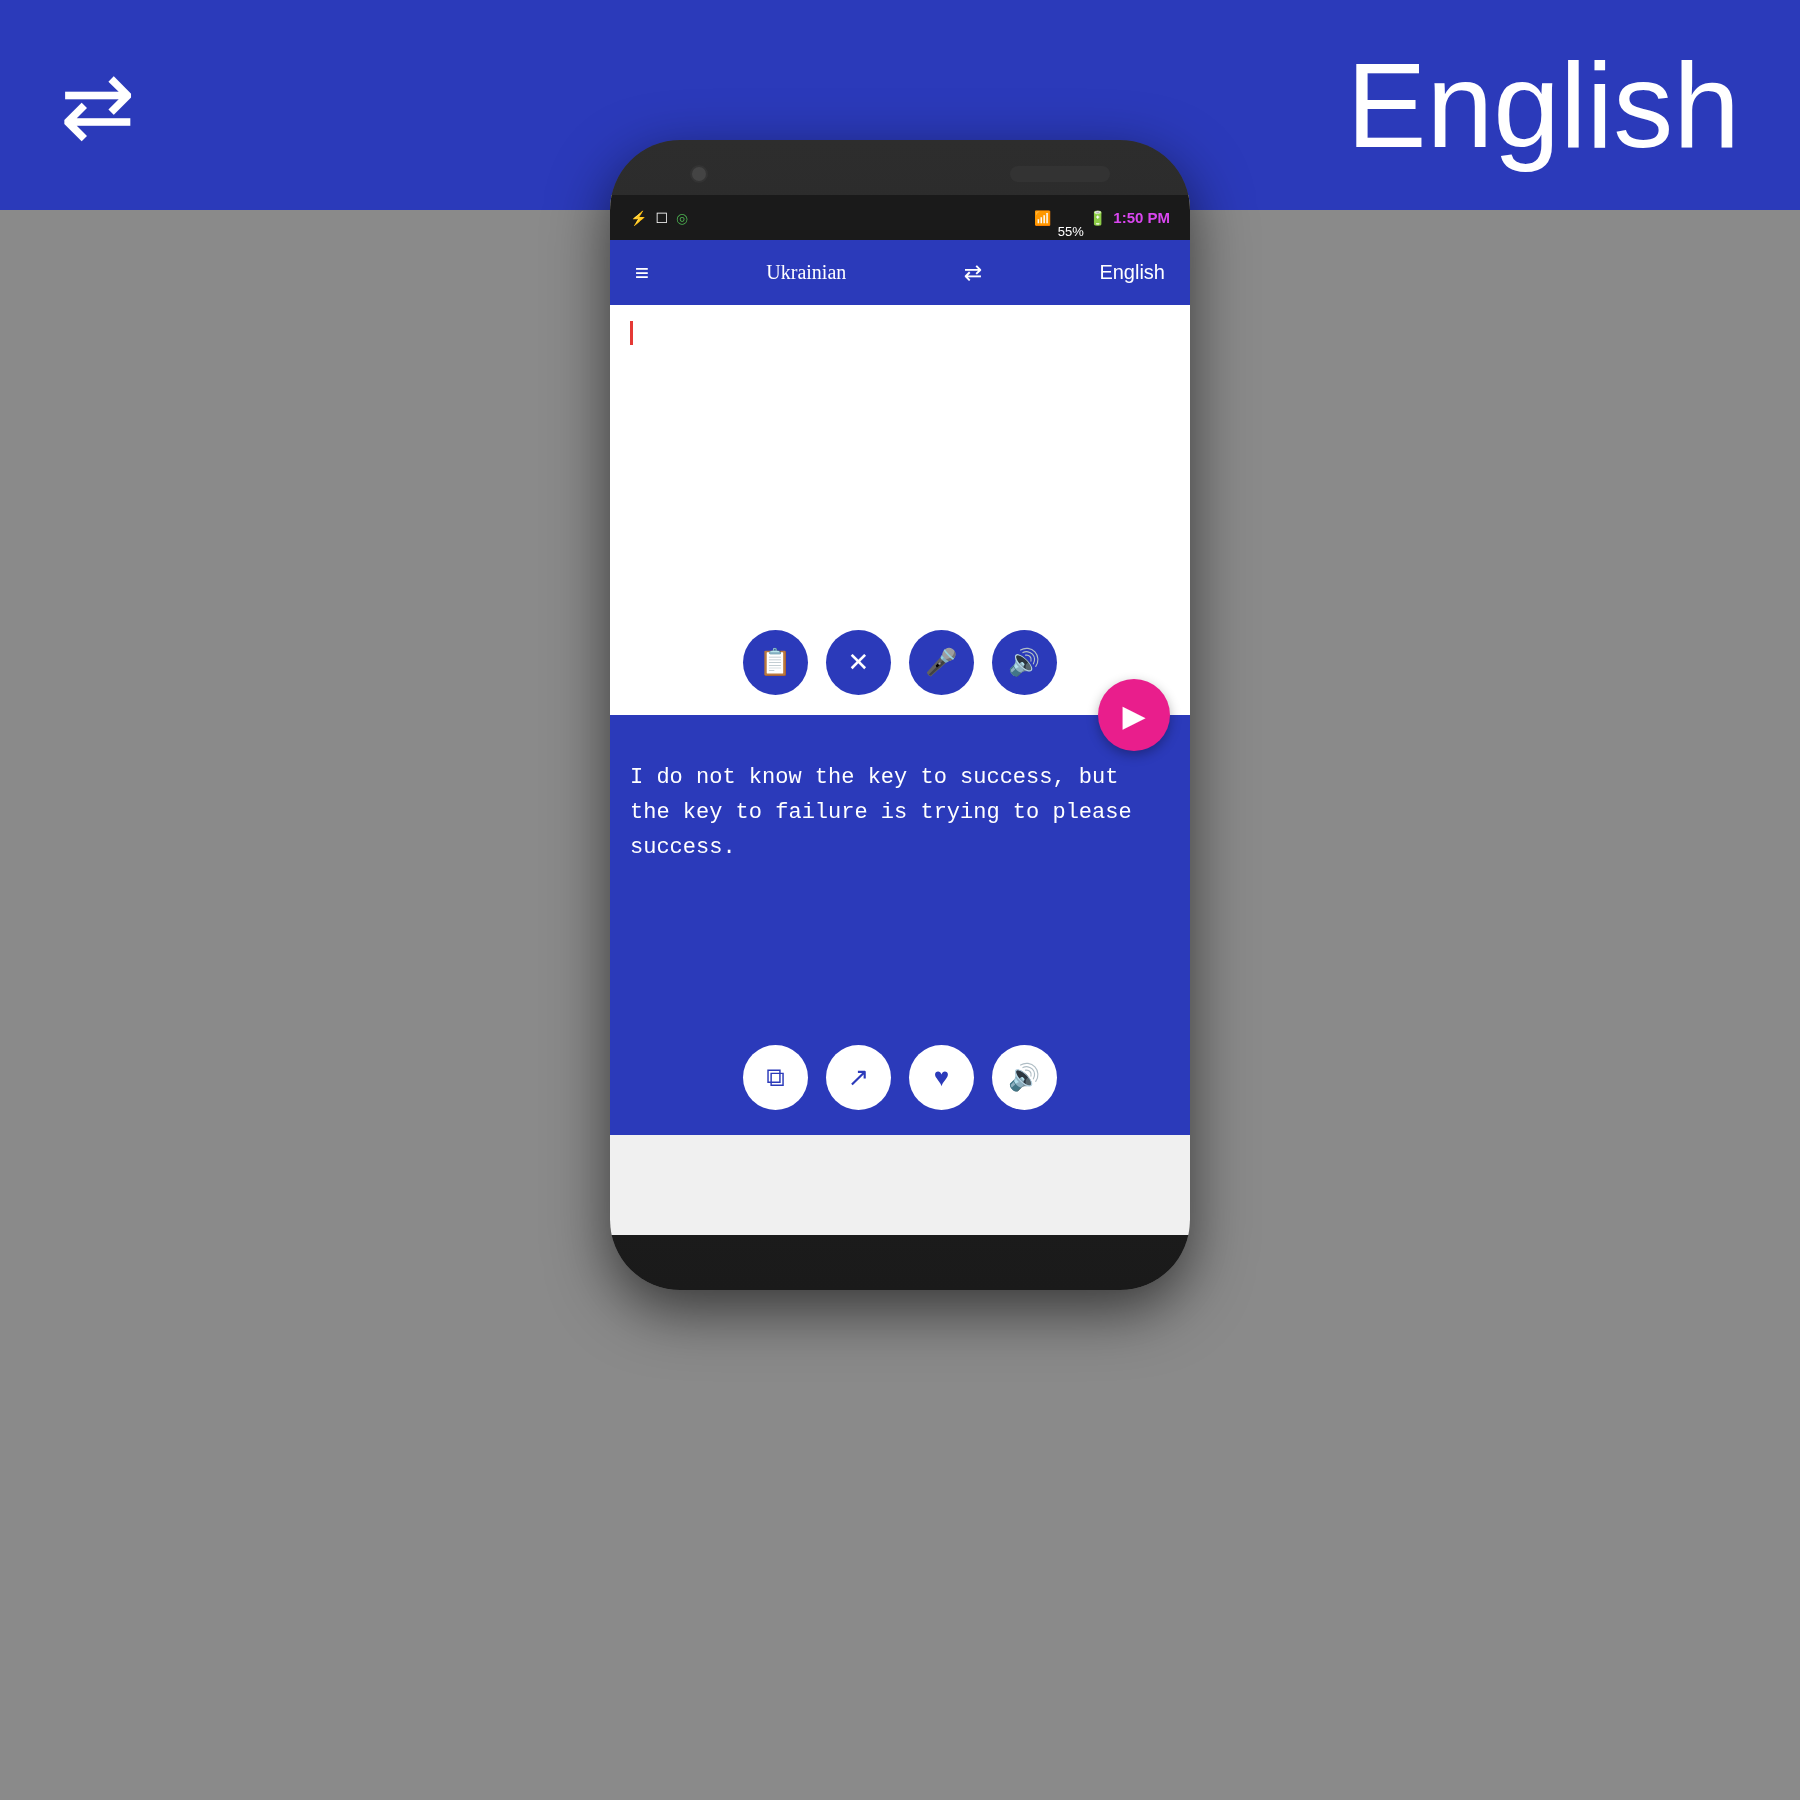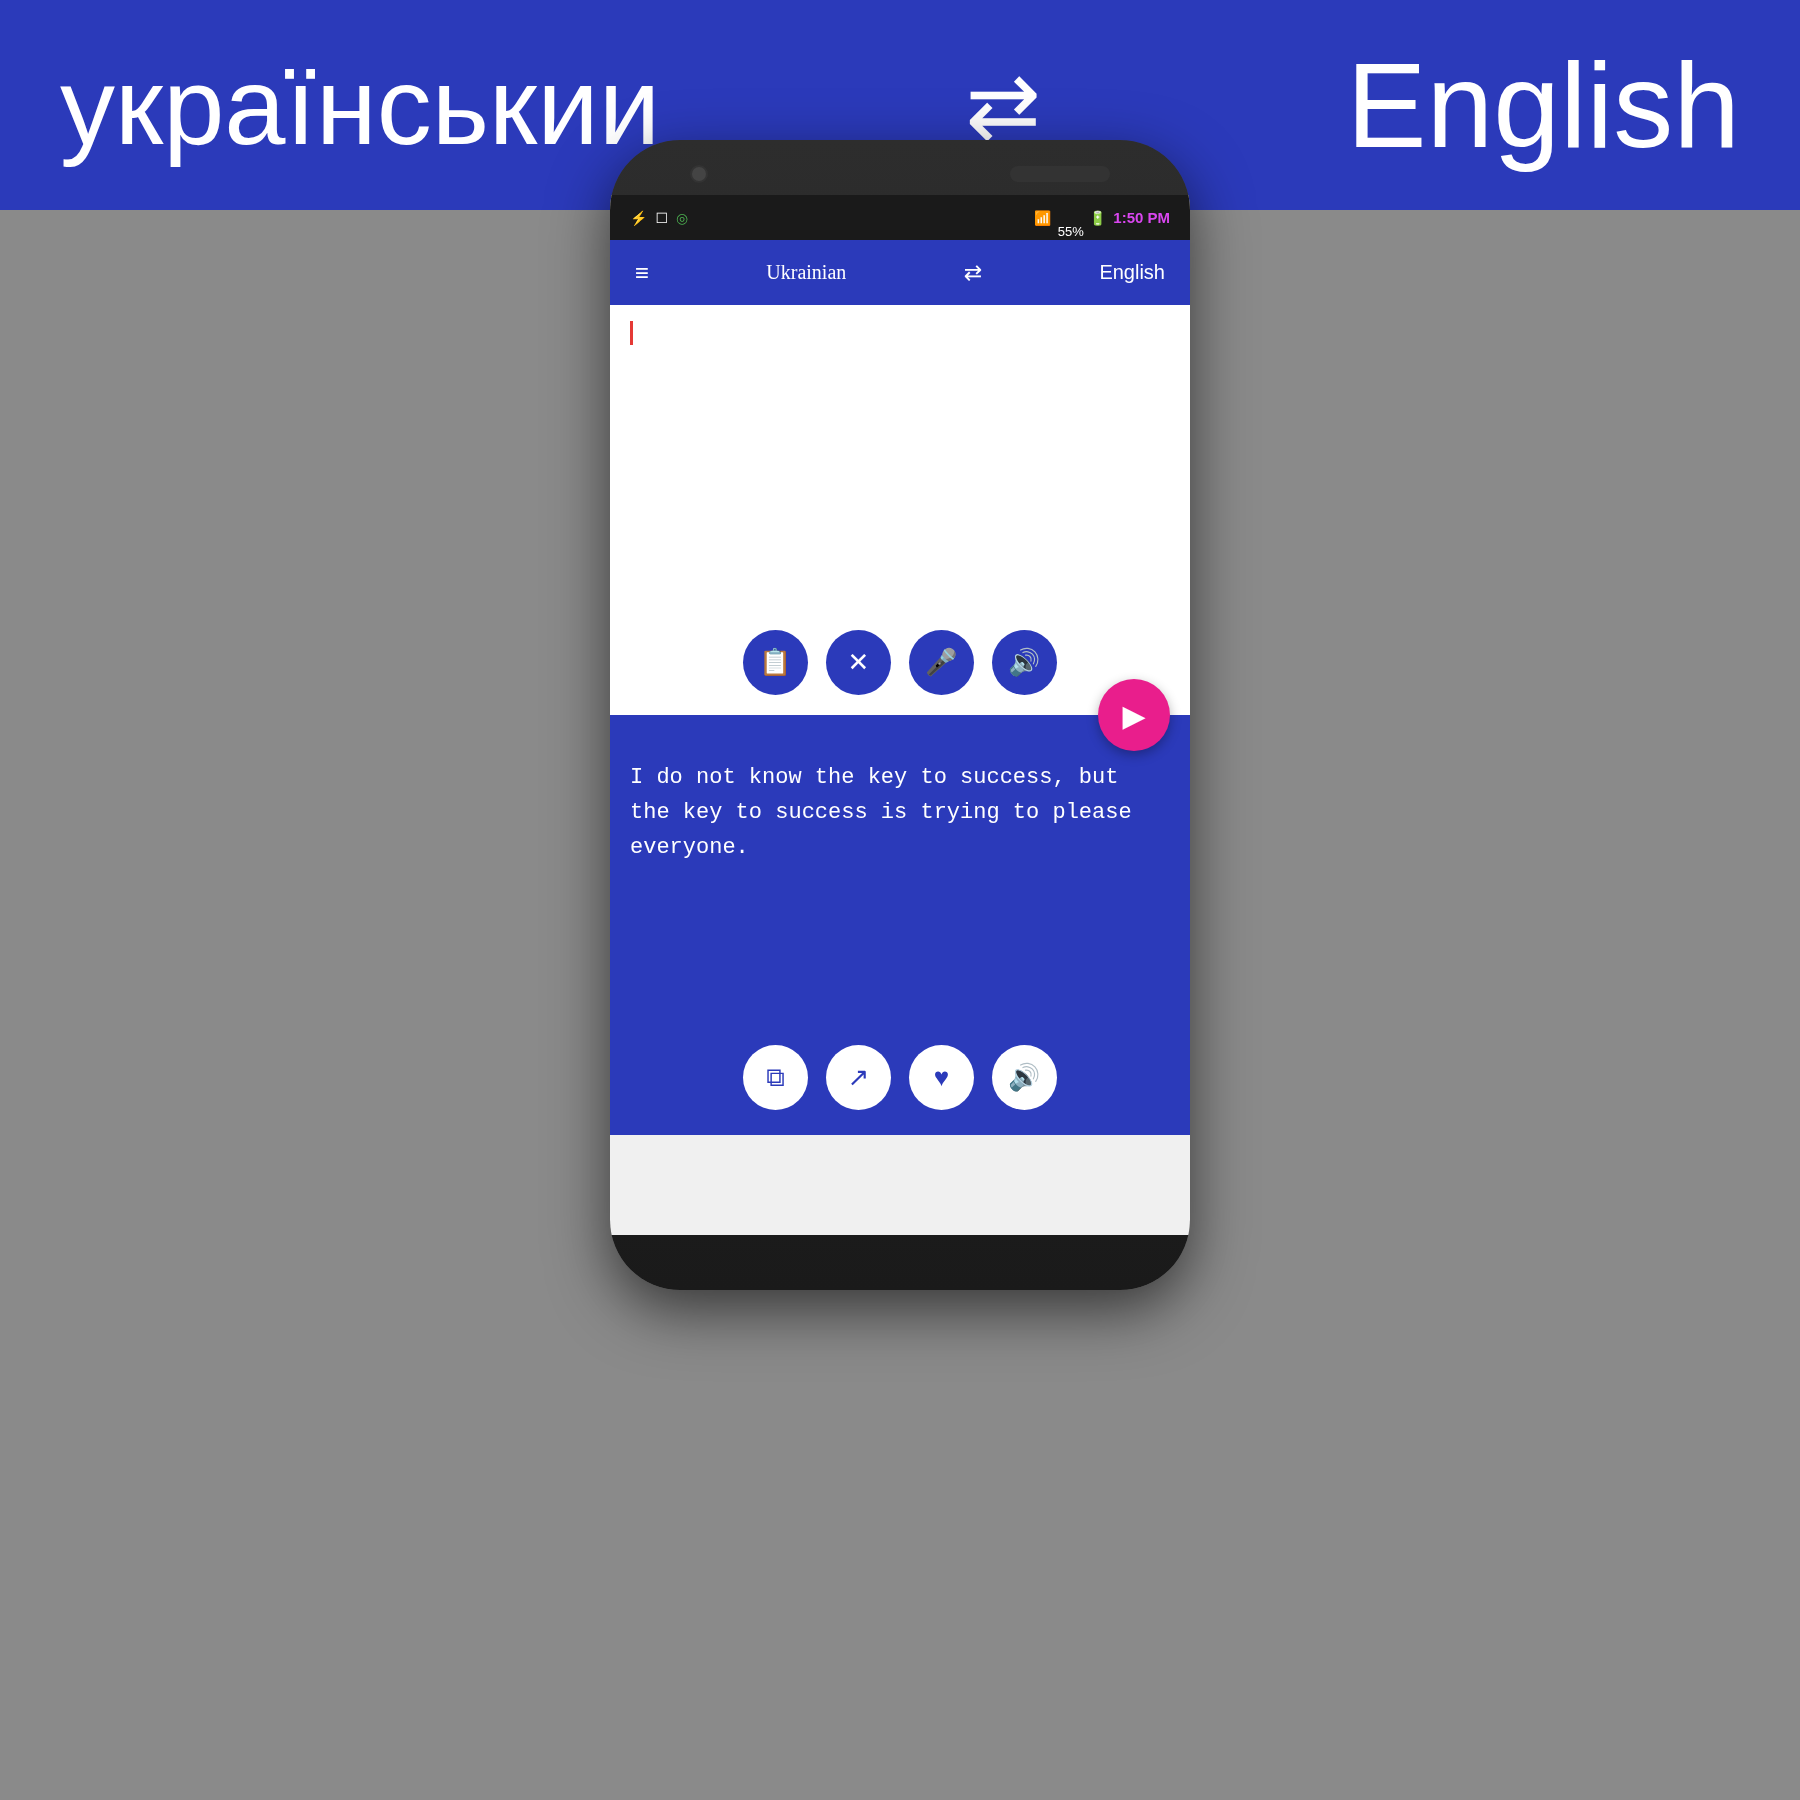--- a/index.html
+++ b/index.html
@@ -295,21 +295,20 @@
     .screen-content {
       width: 100%;
       height: 100%;
       overflow: hidden;
     }
   </style>
 </head>
 <body>
 
 <div class="top-banner">
-  <span class="banner-lang-left">українськии</span>
   <span class="banner-icon">⇄</span>
   <span class="banner-lang-right">English</span>
 </div>
 
 <div class="phone-wrapper">
   <div class="phone-body">
 
     <div class="phone-top-bar">
       <div class="phone-camera"></div>
       <div class="phone-speaker"></div>
@@ -348,21 +347,21 @@
           <button class="action-btn">✕</button>
           <button class="action-btn">🎤</button>
           <button class="action-btn">🔊</button>
         </div>
 
         <div class="translate-btn-wrapper">
           <button class="translate-btn">▶</button>
         </div>
 
         <div class="output-area">
-          <div class="output-text">I do not know the key to success, but the key to success is trying to please everyone.</div>
+          <div class="output-text">I do not know the key to success, but the key to failure is trying to please success.</div>
         </div>
 
         <div class="output-actions">
           <button class="output-btn">⧉</button>
           <button class="output-btn">↗</button>
           <button class="output-btn">♥</button>
           <button class="output-btn">🔊</button>
         </div>
 
       </div>

